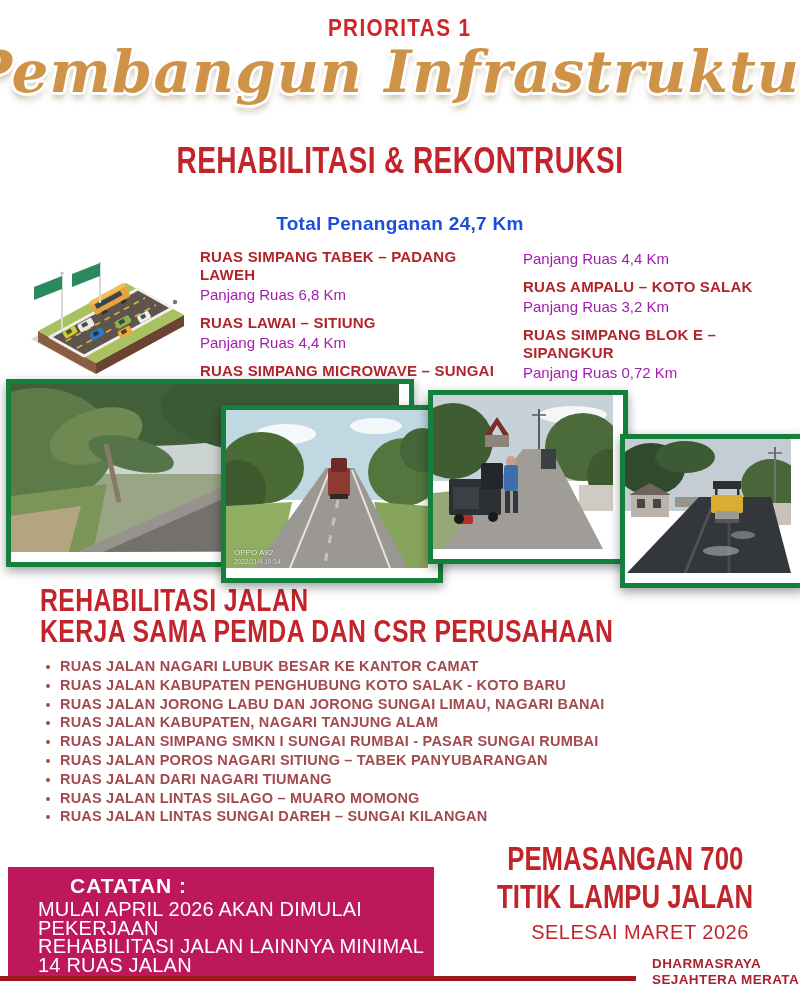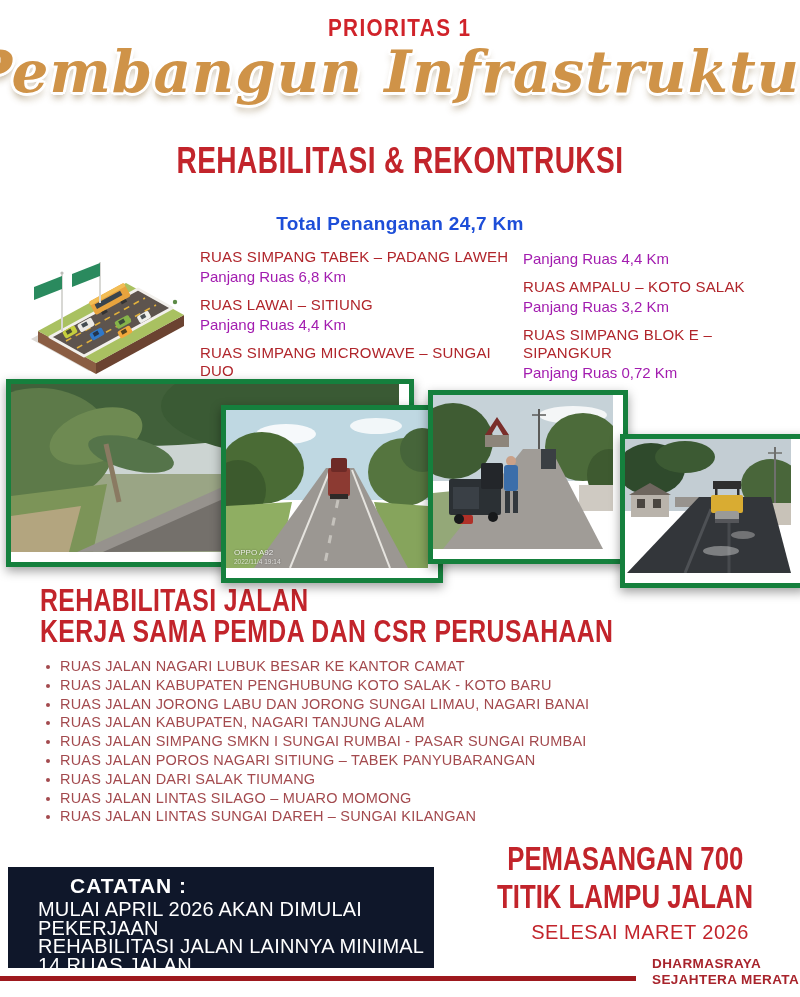--- a/index.html
+++ b/index.html
@@ -22,46 +22,46 @@
   .apbd-h1{top:140px;} .apbd-h2{top:175px;}
   .apbd-h1 span,.apbd-h2 span{color:#c2242b;font-size:37px;letter-spacing:.5px;}
   .apbd-total{top:213px;}
   .apbd-total span{color:#1d4ed8;font-size:19px;font-weight:bold;letter-spacing:.3px;}
 
   
   .illo{position:absolute;left:28px;top:243px;width:160px;height:132px;}
   .ruas-col{position:absolute;top:248px;}
   .col-a{left:200px;width:315px;} .col-b{left:523px;width:270px;}
   .ruas-item{margin-bottom:11px;}
-  .ruas-name{color:#b0252b;font-weight:normal;font-size:15px;letter-spacing:.2px;line-height:18px;}
+  .ruas-name{color:#b0252b;font-weight:bold;font-size:15px;letter-spacing:.2px;line-height:18px;}
   .ruas-len{color:#a21caf;font-size:15px;line-height:17px;margin-top:2px;}
 
   
   .photo{position:absolute;background:#fff;border:5px solid #15803d;
          box-shadow:0 4px 10px rgba(0,0,0,.38);overflow:hidden;}
   .photo svg{display:block;}
   .p1{left:6px;top:379px;width:398px;height:178px;z-index:1;}
   .p2{left:221px;top:405px;width:212px;height:168px;z-index:2;}
   .p3{left:428px;top:390px;width:190px;height:164px;z-index:3;}
   .p4{left:620px;top:434px;width:176px;height:144px;z-index:4;}
   .wm{position:absolute;left:8px;bottom:12px;color:#fff;opacity:.85;font-size:8px;line-height:9px;
       text-shadow:0 0 2px rgba(0,0,0,.6);}
   .wm .wm2{font-size:6.5px;opacity:.8;}
 
   
   .csr-h{position:absolute;left:40px;color:#c2242b;font-weight:bold;font-size:31px;
          transform:scaleX(.8);transform-origin:0 50%;white-space:nowrap;letter-spacing:.5px;}
   .csr-h1{top:583px;} .csr-h2{top:614px;}
   .bullets{position:absolute;left:46px;top:657px;width:700px;}
   .bullet{display:flex;align-items:flex-start;color:#a34a4e;font-size:14.5px;
-          line-height:18.8px;letter-spacing:.2px;}
+          line-height:18.8px;letter-spacing:.2px;font-weight:bold;}
   .bullet .dot{width:4px;height:4px;border-radius:50%;background:#a34a4e;margin:8px 10px 0 0;flex:0 0 4px;}
 
   
-  .catatan{position:absolute;left:8px;top:867px;width:426px;height:101px;background:#0f172a;color:#fff;}
+  .catatan{position:absolute;left:8px;top:867px;width:426px;height:113px;background:#be185d;color:#fff;}
   .catatan-title{margin:7px 0 2px 62px;font-size:21px;font-weight:bold;letter-spacing:1px;}
   .catatan-line{margin-left:30px;font-size:20px;line-height:18.5px;letter-spacing:.2px;}
 
   
   .lampu{position:absolute;left:455px;top:840px;width:340px;text-align:center;}
   .lampu-h{display:flex;justify-content:center;}
   .lampu-h span{color:#c2242b;font-size:33px;font-weight:bold;transform:scaleX(.78);white-space:nowrap;}
   .lampu-sub{margin-top:5px;margin-left:30px;color:#c2242b;font-size:20px;letter-spacing:.5px;}
 
   
@@ -306,21 +306,21 @@
     <div class="bullet">
         <span class="dot"></span>
         <span>RUAS JALAN SIMPANG SMKN I SUNGAI RUMBAI - PASAR SUNGAI RUMBAI</span>
       </div>
     <div class="bullet">
         <span class="dot"></span>
         <span>RUAS JALAN POROS NAGARI SITIUNG – TABEK PANYUBARANGAN</span>
       </div>
     <div class="bullet">
         <span class="dot"></span>
-        <span>RUAS JALAN DARI SALAK TIUMANG</span>
+        <span>RUAS JALAN DARI NAGARI TIUMANG</span>
       </div>
     <div class="bullet">
         <span class="dot"></span>
         <span>RUAS JALAN LINTAS SILAGO – MUARO MOMONG</span>
       </div>
     <div class="bullet">
         <span class="dot"></span>
         <span>RUAS JALAN LINTAS SUNGAI DAREH – SUNGAI KILANGAN</span>
       </div>
   </div>

